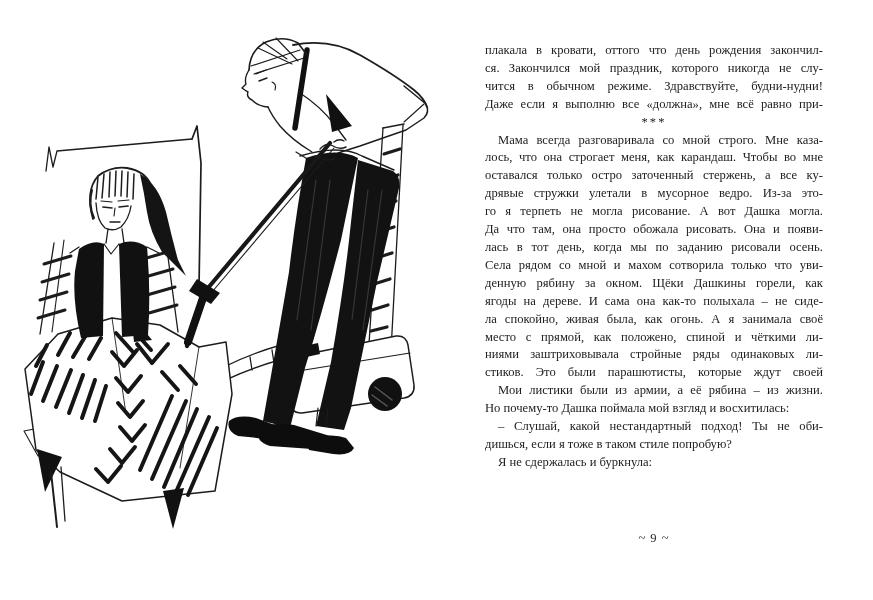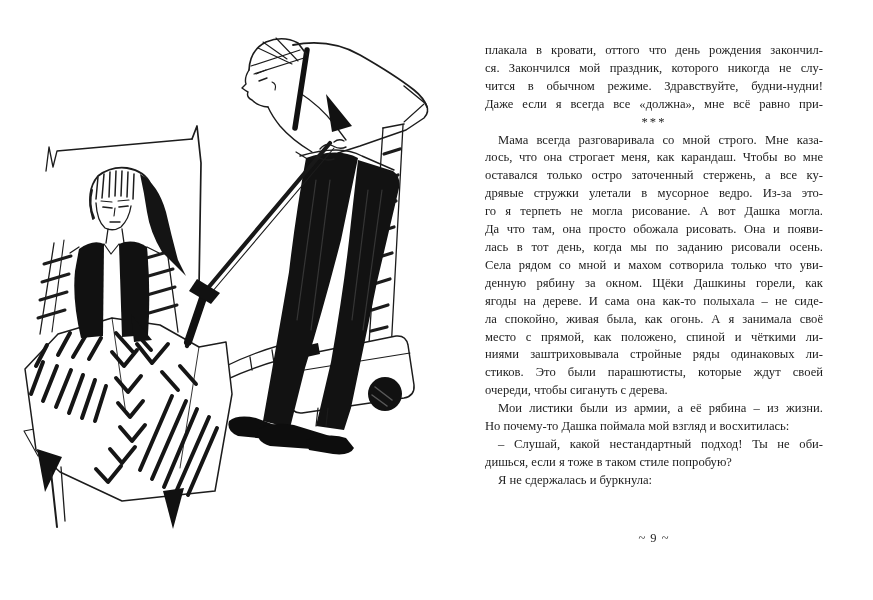--- a/index.html
+++ b/index.html
@@ -192,39 +192,38 @@
         <path d="M334,142 q5,-4 10,-1" stroke-width="1.4"></path>
       </g>
     </g>
   </svg>
 
   <div class="text-col">
       <div class="para">
         <div class="line just">плакала в кровати, оттого что день рождения закончил-</div>
         <div class="line just">ся. Закончился мой праздник, которого никогда не слу-</div>
         <div class="line just">чится в обычном режиме. Здравствуйте, будни-нудни!</div>
-        <div class="line just">Даже если я всегда все «должна», мне всё равно при-</div>
+        <div class="line just">Даже если я выполню все «должна», мне всё равно при-</div>
       </div>
       <div class="sep">***</div>
       <div class="para indent">
         <div class="line just">Мама всегда разговаривала со мной строго. Мне каза-</div>
         <div class="line just">лось, что она строгает меня, как карандаш. Чтобы во мне</div>
         <div class="line just">оставался только остро заточенный стержень, а все ку-</div>
         <div class="line just">дрявые стружки улетали в мусорное ведро. Из-за это-</div>
         <div class="line just">го я терпеть не могла рисование. А вот Дашка могла.</div>
         <div class="line just">Да что там, она просто обожала рисовать. Она и появи-</div>
         <div class="line just">лась в тот день, когда мы по заданию рисовали осень.</div>
         <div class="line just">Села рядом со мной и махом сотворила только что уви-</div>
         <div class="line just">денную рябину за окном. Щёки Дашкины горели, как</div>
         <div class="line just">ягоды на дереве. И сама она как-то полыхала – не сиде-</div>
         <div class="line just">ла спокойно, живая была, как огонь. А я занимала своё</div>
         <div class="line just">место с прямой, как положено, спиной и чёткими ли-</div>
         <div class="line just">ниями заштриховывала стройные ряды одинаковых ли-</div>
         <div class="line just">стиков. Это были парашютисты, которые ждут своей</div>
-        <div class="line">очереди, чтобы сигануть с дерева.</div>
       </div>
       <div class="para indent">
         <div class="line just">Мои листики были из армии, а её рябина – из жизни.</div>
         <div class="line">Но почему-то Дашка поймала мой взгляд и восхитилась:</div>
       </div>
       <div class="para indent">
         <div class="line just">– Слушай, какой нестандартный подход! Ты не оби-</div>
         <div class="line">дишься, если я тоже в таком стиле попробую?</div>
       </div>
       <div class="para indent">

